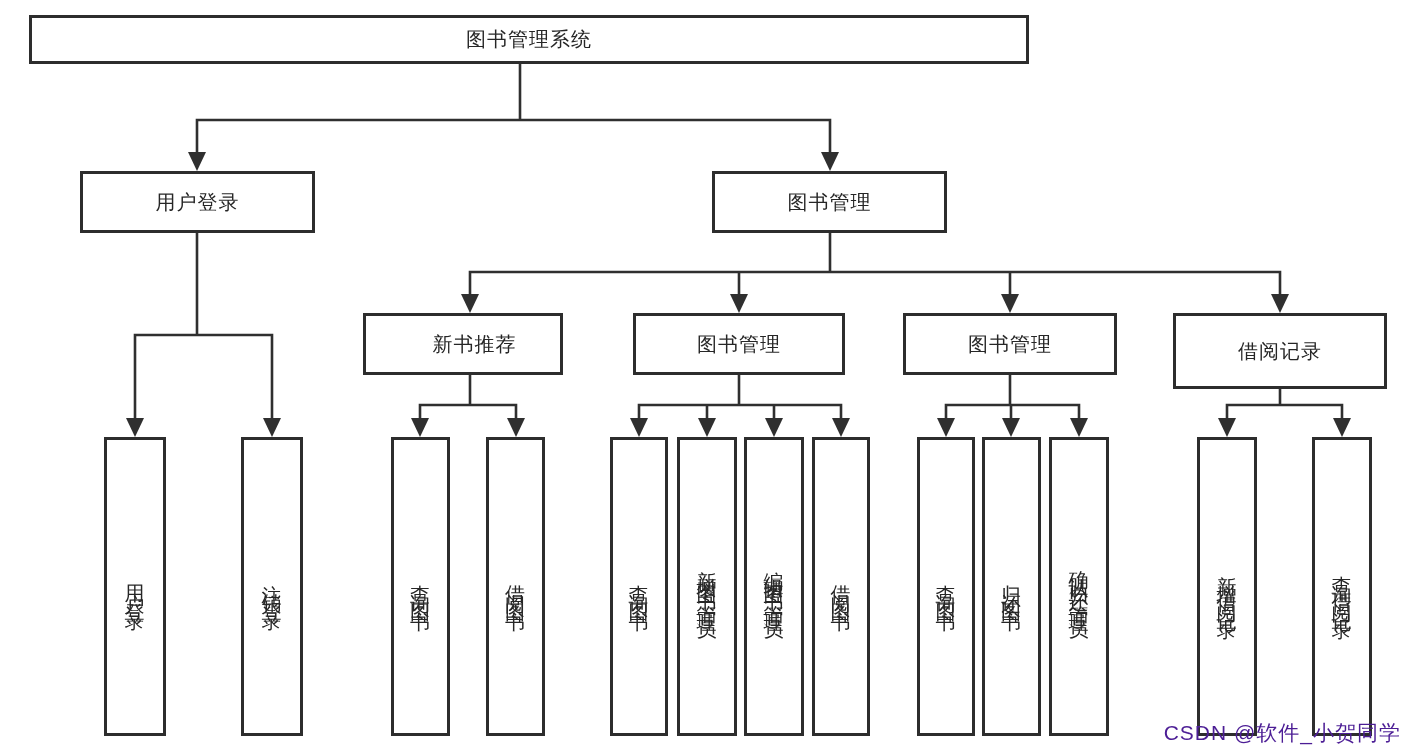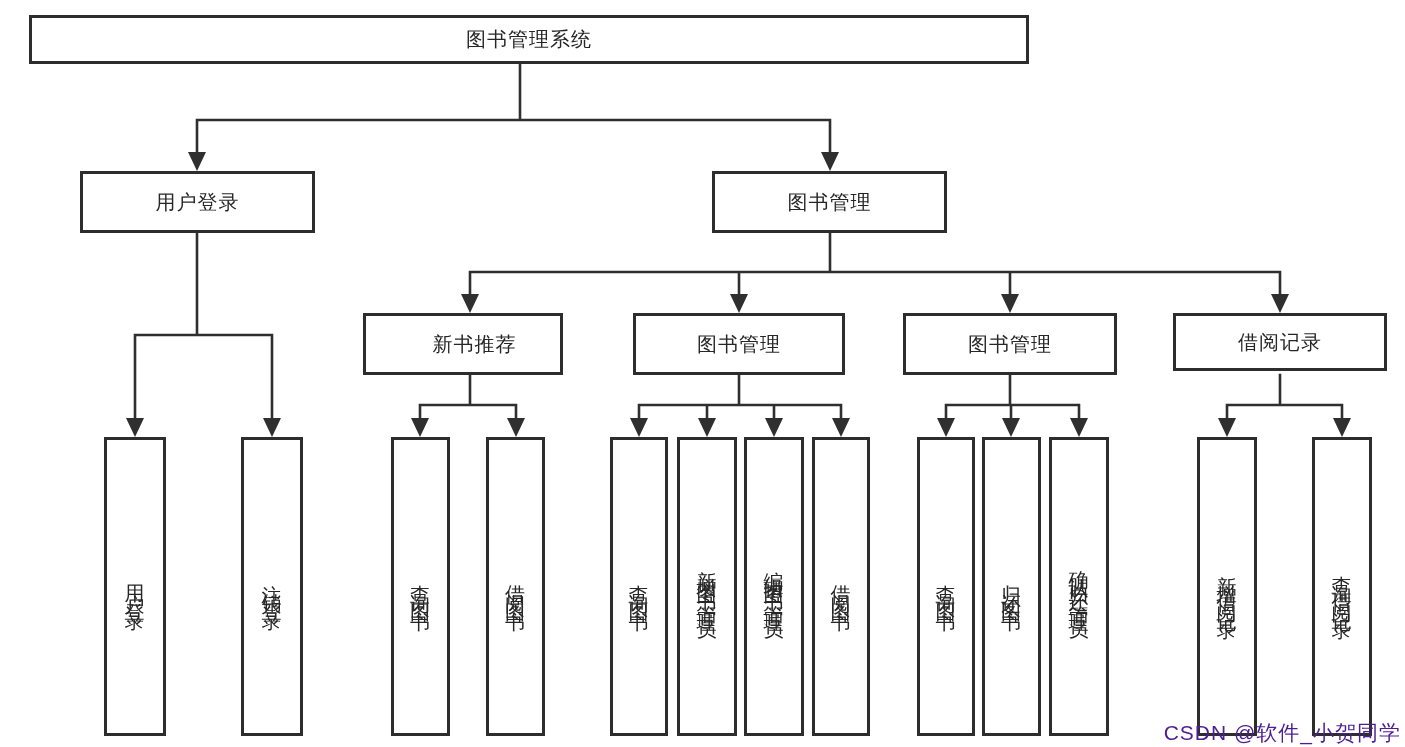--- a/index.html
+++ b/index.html
@@ -104,21 +104,21 @@
   </svg>
 
   <div class="box h" style="left:20px; top:15px; width:1000px; height:49px;margin-left:9px;">图书管理系统</div>
 
   <div class="box h" style="left:80px; top:171px; width:235px; height:62px;">用户登录</div>
   <div class="box h" style="left:712px; top:171px; width:235px; height:62px;">图书管理</div>
 
   <div class="box h" style="left:363px; top:313px; width:200px; height:62px;padding-left:23px;">新书推荐</div>
   <div class="box h" style="left:633px; top:313px; width:212px; height:62px;">图书管理</div>
   <div class="box h" style="left:903px; top:313px; width:214px; height:62px;">图书管理</div>
-  <div class="box h" style="left:1173px; top:313px; width:214px; height:58px;">借阅记录</div>
+  <div class="box h" style="left:1173px; top:313px; width:214px; height:76px;">借阅记录</div>
 
   <div class="box v" style="left:104px; top:437px; width:62px; height:299px;">
     <span>用户登录</span>
   </div>
   <div class="box v" style="left:241px; top:437px; width:62px; height:299px;">
     <span>注销登录</span>
   </div>
 
   <div class="box v" style="left:391px; top:437px; width:59px; height:299px;">
     <span>查询图书</span>

